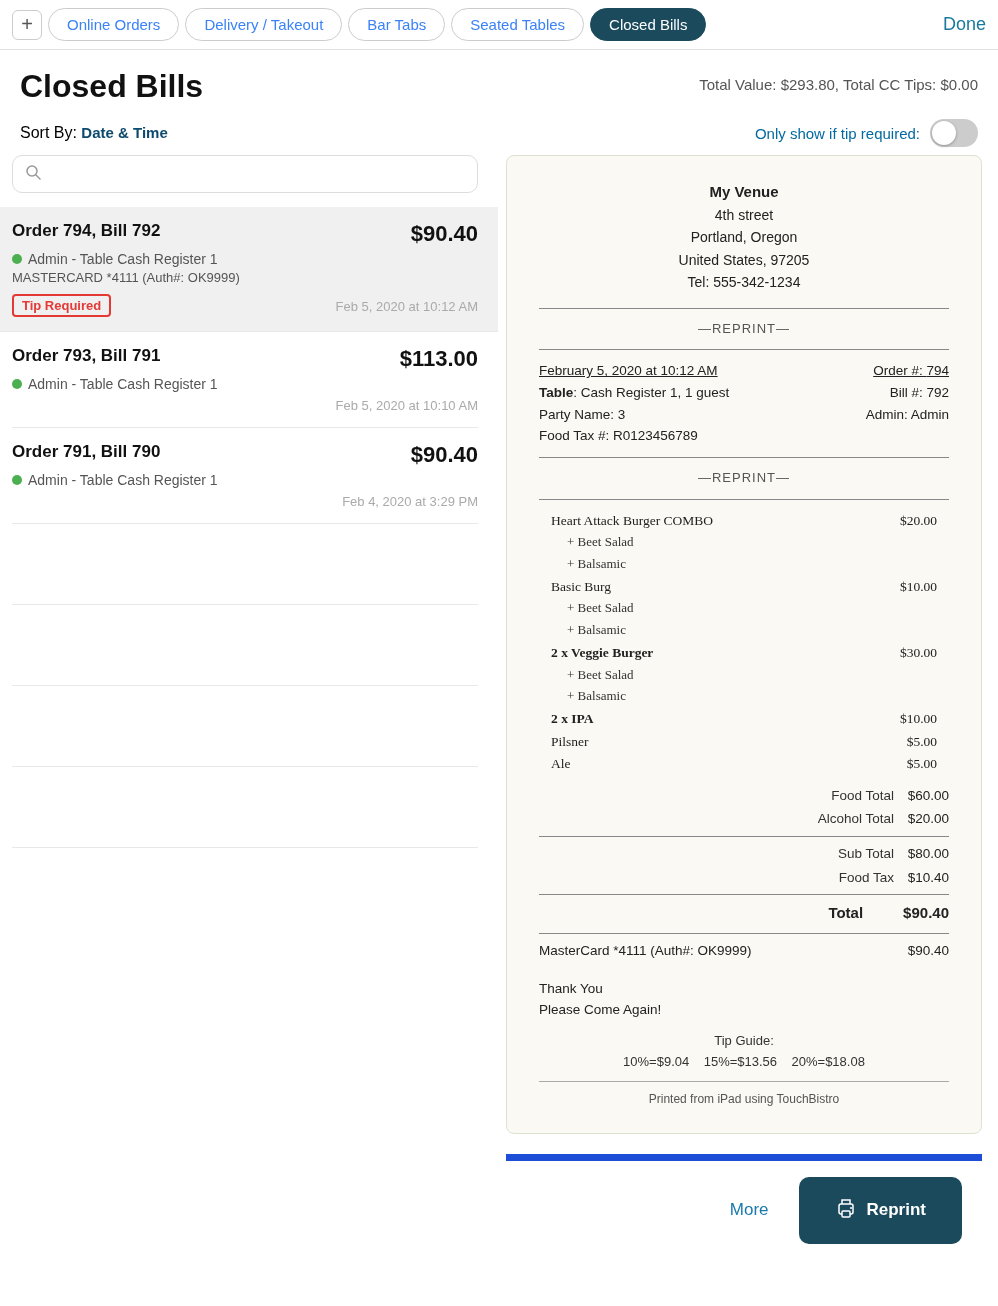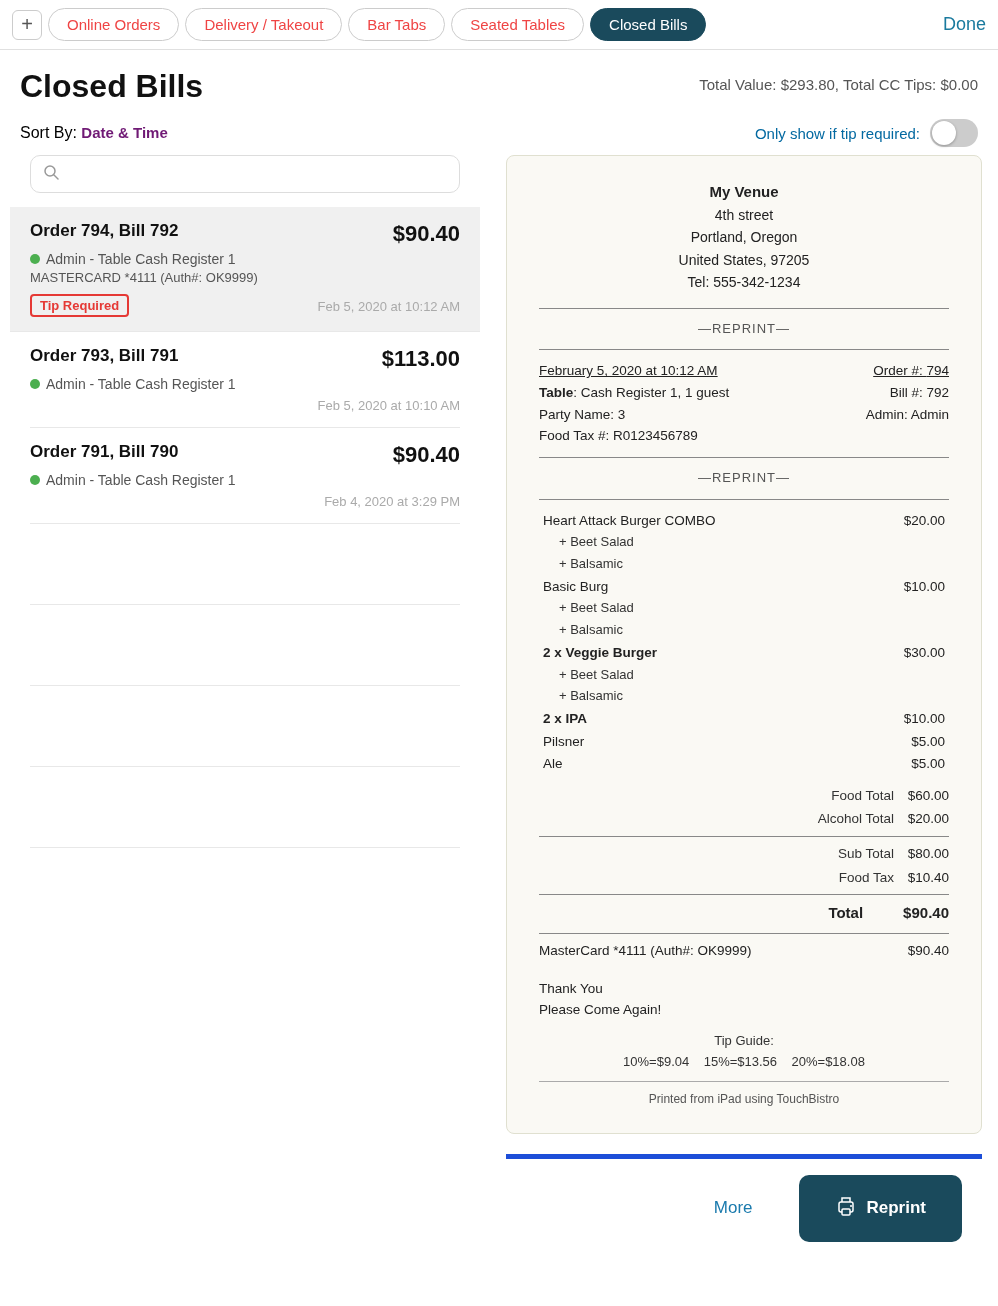--- a/index.html
+++ b/index.html
@@ -29,21 +29,21 @@
       color: #555;
       cursor: pointer;
       display: flex; align-items: center; justify-content: center;
     }
     .nav-tab {
       padding: 7px 18px;
       border: 1.5px solid #ccc;
       border-radius: 20px;
       background: #fff;
       font-size: 15px;
-      color: #ef4444;
+      color: #3b82f6;
       cursor: pointer;
       white-space: nowrap;
     }
     .nav-tab.active {
       background: #1a4a5c;
       color: #fff;
       border-color: #1a4a5c;
     }
     .nav-done {
       margin-left: auto;
@@ -75,21 +75,21 @@
     }
 
     
     .sort-row {
       display: flex;
       align-items: center;
       justify-content: space-between;
       padding: 8px 20px 8px 20px;
     }
     .sort-value {
-      color: #701a75;
+      color: #0c4a6e;
       font-weight: 600;
       font-size: 15px;
     }
     .tip-filter {
       display: flex;
       align-items: center;
       gap: 10px;
       font-size: 15px;
       color: #0369a1;
     }
@@ -114,21 +114,21 @@
     .main-content {
       display: flex;
       padding: 0 0 0 0;
       gap: 0;
     }
 
     
     .left-panel {
       width: 490px;
       flex-shrink: 0;
-      padding: 0 30px;
+      padding: 0 12px;
     }
 
     
     .search-bar {
       display: flex;
       align-items: center;
       border: 1.5px solid #ddd;
       border-radius: 10px;
       padding: 8px 12px;
       margin-bottom: 14px;
@@ -226,21 +226,21 @@
       border-top: 1px solid #888;
       margin: 10px 0;
     }
     .receipt-reprint {
       text-align: center;
       font-size: 13px;
       color: #555;
       margin: 6px 0;
       letter-spacing: 1px;
     }
-    .receipt-items { margin: 8px 4px; }
+    .receipt-items { margin: 8px 12px; font-family: Liberation Serif, serif; }
     .receipt-item-row {
       display: flex;
       justify-content: space-between;
       font-size: 13.5px;
       margin-bottom: 1px;
     }
     .receipt-item-indent {
       font-size: 13px;
       color: #333;
       padding-left: 16px;
@@ -297,22 +297,21 @@
       padding-top: 8px;
       border-top: 1px solid #aaa;
     }
 
     
     .bottom-bar {
       display: flex;
       justify-content: flex-end;
       align-items: center;
       padding: 16px 20px;
-      gap: 16px;
-      border-top: 5px solid #1d4ed8;
+      border-top: 7px solid #1d4ed8;
       margin-top: 20px;
     }
     .more-btn {
       font-size: 17px;
       color: #1a7aad;
       background: none;
       border: none;
       cursor: pointer;
       font-weight: 500;
       padding: 12px 30px;

